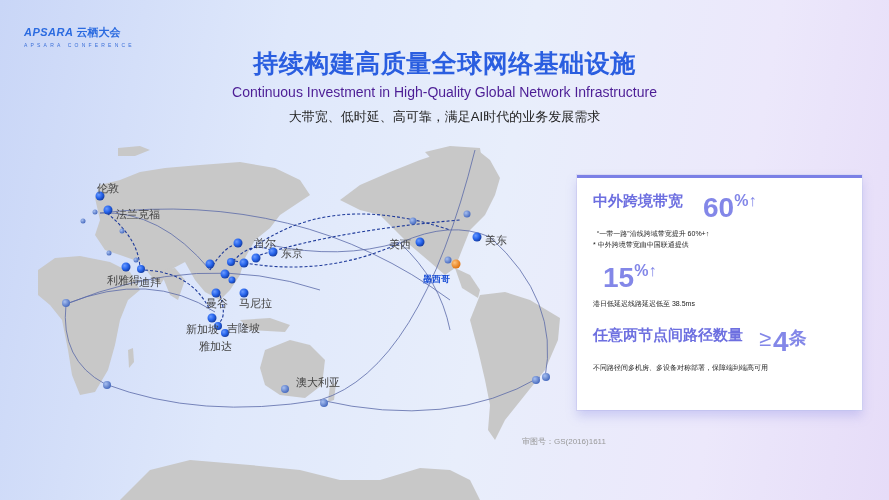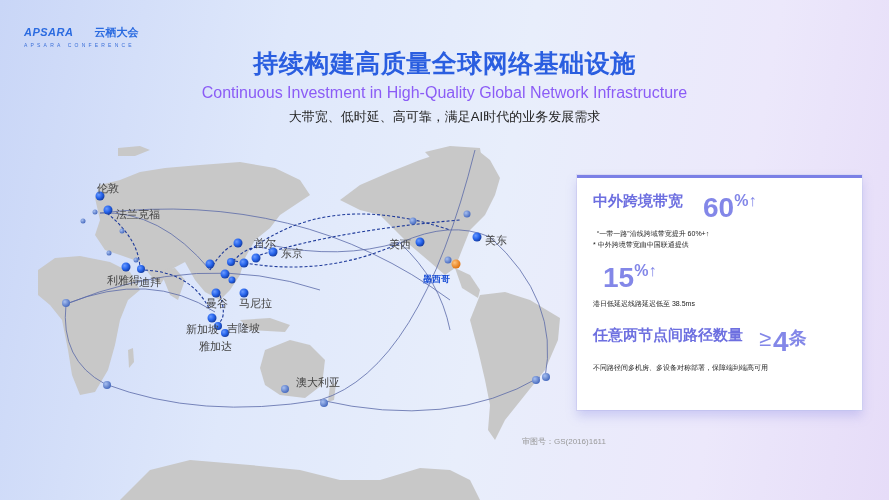--- a/index.html
+++ b/index.html
@@ -4,27 +4,27 @@
 <style>
   * { box-sizing: border-box; margin: 0; padding: 0; }
   html, body { width: 889px; height: 500px; overflow: hidden; }
   body {
     position: relative;
     font-family: "Liberation Sans", "DejaVu Sans", sans-serif;
     background: linear-gradient(100deg, #c9d6f7 0%, #dfe8fb 30%, #e8eefb 55%, #ece8fb 80%, #e6dcf8 100%);
   }
   .logo { position: absolute; left: 24px; top: 22px; }
   .logo .brand { font-size: 11px; font-weight: bold; font-style: italic; color: #2b6be0; letter-spacing: 0.5px; }
-  .logo .brand-cn { font-size: 11px; font-weight: bold; color: #2b6be0; margin-left: 21px; }
+  .logo .brand-cn { font-size: 11px; font-weight: bold; color: #2b6be0; margin-left: 3px; }
   .logo .sub { font-size: 5px; color: #3b6fd8; letter-spacing: 3.2px; margin-top: 2px; }
 
   .title { position: absolute; left: 0; width: 889px; top: 47px; text-align: center;
     font-size: 25px; font-weight: bold; color: #2a5ee0; letter-spacing: 0.5px; }
   .subtitle-en { position: absolute; left: 0; width: 889px; top: 84px; text-align: center;
-    font-size: 16px; color: #8b5cf6; }
+    font-size: 14px; color: #4c1d95; }
   .subtitle-cn { position: absolute; left: 0; width: 889px; top: 108px; text-align: center;
     font-size: 13px; color: #222; }
 
   .map { position: absolute; left: 0; top: 130px; width: 889px; height: 370px; }
   .map svg { width: 889px; height: 370px; display: block; }
   .lbl { position: absolute; font-size: 11px; color: #444; white-space: nowrap; }
   .lbl.mx { color: #1a4fd6; font-weight: bold; font-size: 9px; }
 
   .panel { position: absolute; left: 577px; top: 175px; width: 285px; height: 235px;
     background: #fff; border-top: 3px solid #7b80e6;

